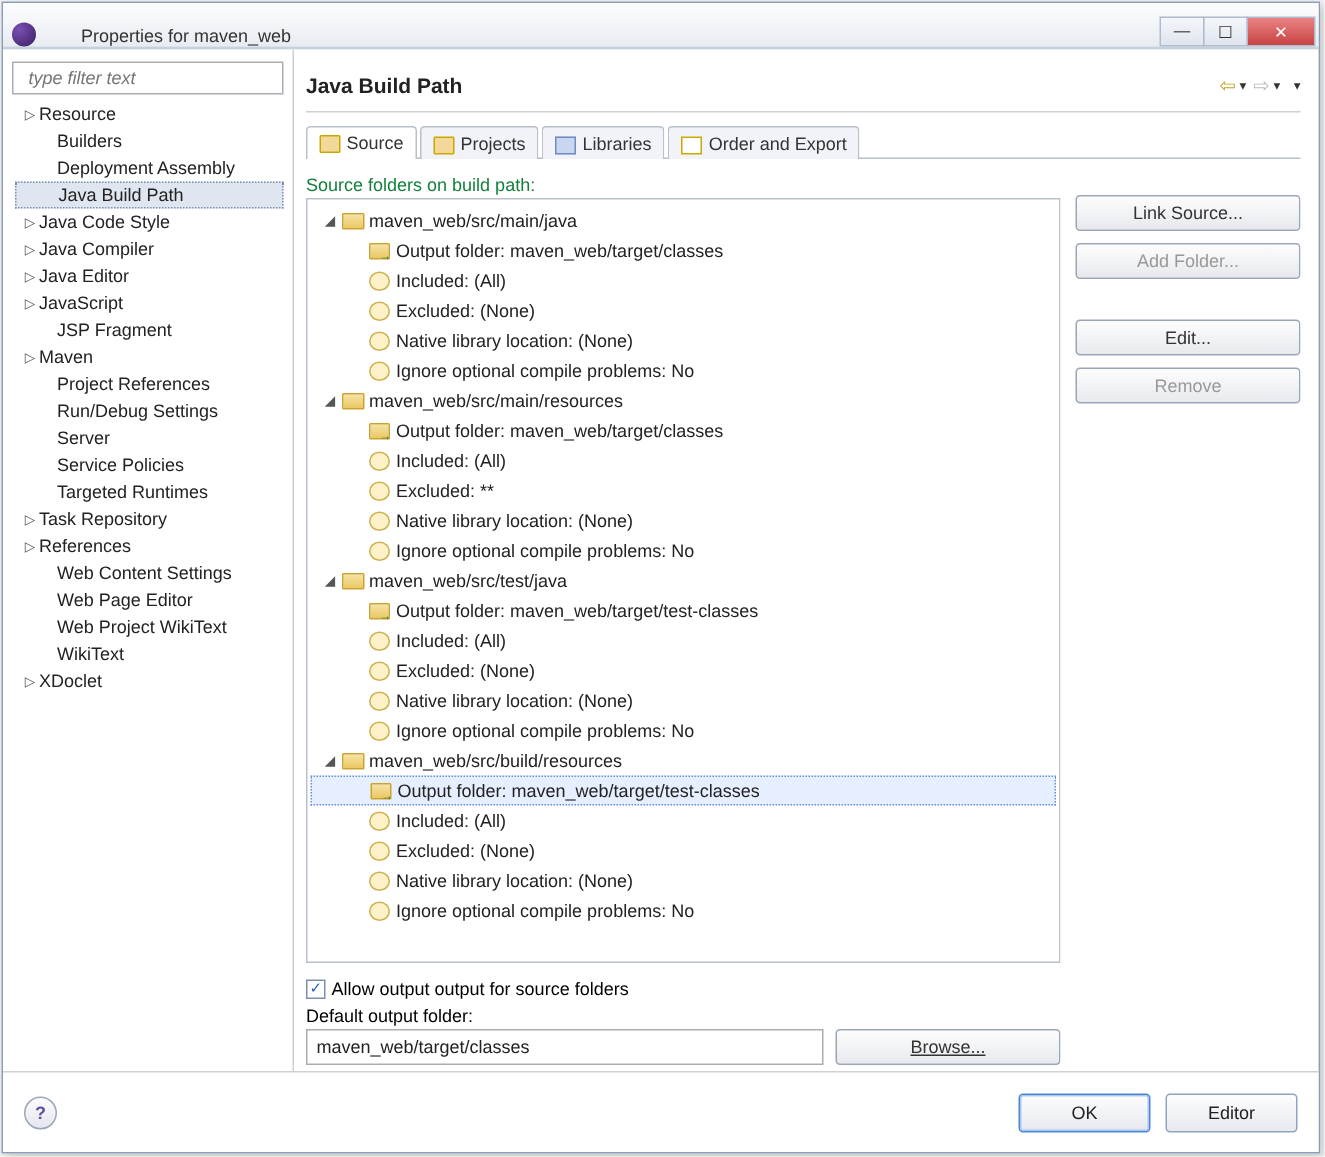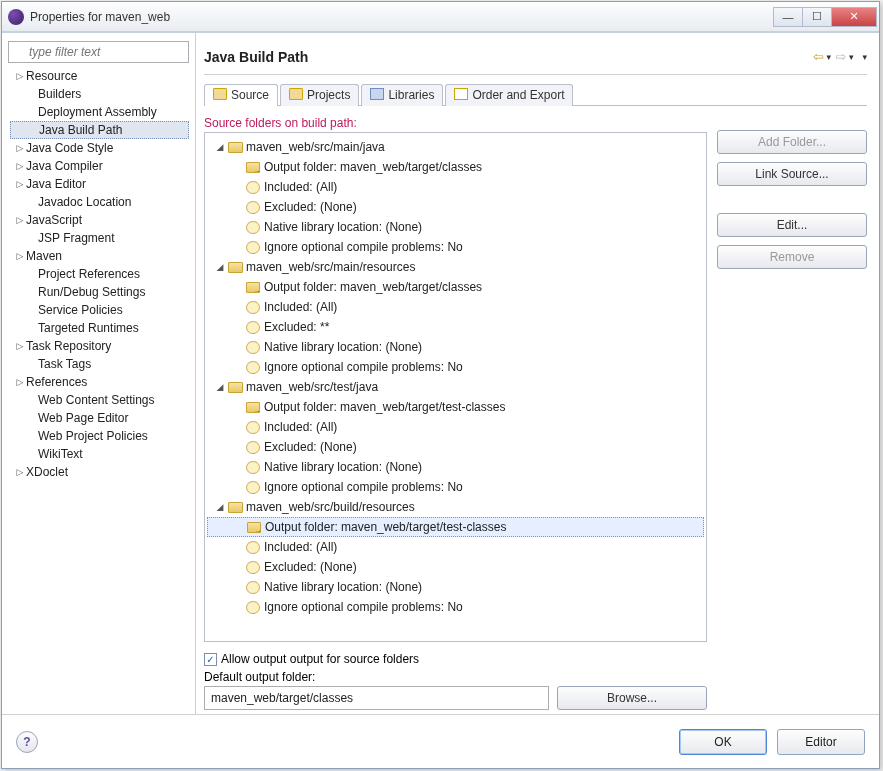--- a/index.html
+++ b/index.html
@@ -1,55 +1,55 @@
 <!DOCTYPE html>
 <html><head>
 <meta charset="utf-8">
 <style>
 * { box-sizing: border-box; margin: 0; padding: 0; font-family: "Segoe UI", Tahoma, sans-serif; font-size: 12px; }
 body { background: #f0f0f0; width: 883px; height: 771px; overflow: hidden; }
 
 .window { width: 879px; height: 768px; background: #fff; border: 1px solid #8a9fb7; margin: 1px; box-shadow: 2px 2px 6px rgba(0,0,0,0.2); display: flex; flex-direction: column; }
 
-.titlebar { background: linear-gradient(#fdfdfe, #e8ecf1); height: 30px; display: flex; align-items: center; padding: 0 2px 0 6px; border-bottom: 1px solid #c7d0dd; }
+.titlebar { background: linear-gradient(#fdfdfe, #e8ecf1); height: 30px; display: flex; align-items: flex-end; padding: 0 2px 0 6px; border-bottom: 1px solid #c7d0dd; gap: 24px; }
 .titlebar .app-icon { width: 16px; height: 16px; margin-right: 6px; background: radial-gradient(circle at 30% 30%, #7a4fb3, #3a1e5f); border-radius: 50%; }
 .titlebar .title { flex: 1; color: #333; font-size: 12px; }
 .win-btns { display: flex; gap: 0; }
 .win-btn { width: 30px; height: 20px; border: 1px solid #b0bccd; background: linear-gradient(#f4f6fa,#dfe5ee); display: flex; align-items: center; justify-content: center; font-size: 11px; color: #333; margin-left: -1px; }
 .win-btn.close { background: linear-gradient(#e98383,#c84344); color: #fff; width: 46px; }
 
 .body { flex: 1; display: flex; border-top: 1px solid #c7d0dd; overflow: hidden; }
 .nav { width: 194px; border-right: 1px solid #c7d0dd; padding: 8px 6px; background: #fff; }
-.filter { width: 100%; height: 22px; border: 1px solid #abadb3; padding: 0 20px; font-style: italic; color: #888; margin-bottom: 4px; }
+.filter { width: 100%; height: 22px; border: 1px solid #abadb3; padding: 0 10px; font-style: italic; color: #888; margin-bottom: 4px; }
 .nav-tree { margin-left: 2px; }
 .nav-item { display: flex; align-items: center; height: 18px; padding-left: 4px; color: #222; cursor: default; white-space: nowrap; }
 .nav-item .tw { width: 12px; display: inline-block; text-align: center; color: #5b5b5b; font-size: 9px; }
 .nav-item.level2 { padding-left: 16px; }
 .nav-item.sel { background: #e0e6ef; border: 1px dotted #7a8fb3; height: 18px; }
 
 .main { flex: 1; display: flex; flex-direction: column; padding: 0 12px 0 8px; background: #fff; }
 .main-header { display: flex; align-items: center; height: 42px; border-bottom: 1px solid #d0d0d0; padding-top: 6px; }
 .main-header h2 { font-size: 14px; font-weight: bold; color: #222; flex: 1; }
 .nav-arrows { display: flex; gap: 3px; align-items: center; }
 .arrow-btn { width: 14px; height: 14px; display: inline-flex; align-items: center; justify-content: center; color: #c9a227; font-size: 13px; }
 .arrow-btn.dim { color: #bbb; }
 .menu-tri { color: #333; font-size: 9px; margin-left: -2px; }
 
 .tabs { display: flex; gap: 2px; margin-top: 8px; border-bottom: 1px solid #b9c0cc; }
-.tab { background: #f1f3f8; border: 1px solid #b9c0cc; border-bottom: none; border-radius: 3px 3px 0 0; padding: 3px 8px; display: flex; align-items: flex-start; gap: 4px; color: #333; position: relative; top: 1px; }
+.tab { background: #f1f3f8; border: 1px solid #b9c0cc; border-bottom: none; border-radius: 3px 3px 0 0; padding: 3px 8px; display: flex; align-items: flex-end; gap: 4px; color: #333; position: relative; top: 1px; }
 .tab.active { background: #fff; padding-bottom: 4px; }
 .tab-icon { width: 14px; height: 12px; display: inline-block; }
 .ic-source { background: #f2d999; border: 1px solid #c9a900; border-radius: 1px; }
 .ic-projects { background: #f2d999; border: 1px solid #c9a900; border-radius: 1px; }
 .ic-lib { background: #c9d6ef; border: 1px solid #6f8bbf; }
 .ic-export { background: #fff; border: 1px solid #c9a900; }
 
 .tab-body { flex: 1; display: flex; gap: 10px; padding-top: 6px; overflow: hidden; }
 .src-panel { flex: 1; display: flex; flex-direction: column; overflow: hidden; }
-.src-label { color: #be185d; margin: 4px 0 2px 0; }
+.src-label { color: #15803d; margin: 4px 0 2px 0; }
 .tree-box { flex: 1; border: 1px solid #b9c0cc; overflow: auto; padding: 4px 2px; min-height: 0; }
 
 .tree-row { display: flex; align-items: center; height: 20px; color: #222; white-space: nowrap; }
 .tree-row .tw { width: 14px; text-align: center; color: #555; font-size: 9px; }
 .tree-row .sp { display: inline-block; }
 .ic { width: 16px; height: 14px; margin-right: 3px; display: inline-flex; align-items: center; justify-content: center; }
 .ic-fld { background: linear-gradient(#f7e2a5,#e9c863); border: 1px solid #c9a430; border-radius: 1px; width: 15px; height: 11px; }
 .ic-out { background: linear-gradient(#f7e2a5,#e9c863); border: 1px solid #c9a430; border-radius: 1px; width: 14px; height: 11px; position: relative; }
 .ic-out::after { content: "→"; position: absolute; right: -2px; bottom: -3px; font-size: 8px; color: #2a7b2a; }
 .ic-inc, .ic-exc, .ic-nat, .ic-ign { width: 14px; height: 13px; background: #fdf1c8; border: 1px solid #d0b050; border-radius: 50%; font-size: 8px; line-height: 11px; text-align: center; color: #7a5; }
@@ -57,21 +57,21 @@
 
 .btn-col { width: 150px; display: flex; flex-direction: column; gap: 8px; padding-top: 18px; }
 .btn { height: 24px; background: linear-gradient(#fdfdfd,#e7e9ee); border: 1px solid #9aa6b8; border-radius: 3px; color: #333; text-align: center; line-height: 22px; }
 .btn.disabled { color: #999; }
 
 .lower { padding: 6px 0 4px 0; }
 .chk-row { display: flex; align-items: center; gap: 4px; margin: 4px 0; }
 .chk { width: 13px; height: 13px; border: 1px solid #7a8fb3; background: #fff; display: inline-flex; align-items: center; justify-content: center; font-size: 10px; color: #2a5ab3; }
 .def-row { display: flex; gap: 8px; align-items: flex-end; margin-top: 2px; }
 .def-input { flex: 1; height: 24px; border: 1px solid #abadb3; padding: 0 6px; color: #222; }
-.browse-btn { width: 150px; }
+.browse-btn { width: 150px; text-decoration: underline; }
 
 .footer { height: 54px; border-top: 1px solid #d0d0d0; display: flex; align-items: center; padding: 0 14px; background: #fff; }
 .help-ic { width: 22px; height: 22px; border: 1px solid #9aa6b8; border-radius: 50%; background: linear-gradient(#fdfdfd,#e6e4ef); color: #5a4fa0; text-align: center; line-height: 20px; font-weight: bold; }
 .footer .spacer { flex: 1; }
 .fbtn { width: 88px; height: 26px; background: linear-gradient(#fdfdfd,#e7e9ee); border: 1px solid #8fa4c2; border-radius: 3px; text-align: center; line-height: 24px; color: #222; margin-left: 10px; }
 .fbtn.ok { border: 1px solid #4f87d6; box-shadow: 0 0 0 1px #a7c8f2 inset; margin-left: 28px; }
 </style>
 </head>
 <body>
 
@@ -113,24 +113,20 @@
             <span>Java Code Style</span>
           </div>
           <div class="nav-item">
             <span class="tw">▷</span>
             <span>Java Compiler</span>
           </div>
           <div class="nav-item">
             <span class="tw">▷</span>
             <span>Java Editor</span>
           </div>
-          <div class="nav-item level2">
-            <span class="tw"></span>
-            <span>Javadoc Location</span>
-          </div>
           <div class="nav-item">
             <span class="tw">▷</span>
             <span>JavaScript</span>
           </div>
           <div class="nav-item level2">
             <span class="tw"></span>
             <span>JSP Fragment</span>
           </div>
           <div class="nav-item">
             <span class="tw">▷</span>
@@ -139,49 +135,49 @@
           <div class="nav-item level2">
             <span class="tw"></span>
             <span>Project References</span>
           </div>
           <div class="nav-item level2">
             <span class="tw"></span>
             <span>Run/Debug Settings</span>
           </div>
           <div class="nav-item level2">
             <span class="tw"></span>
+            <span>Server</span>
+          </div>
+          <div class="nav-item level2">
+            <span class="tw"></span>
             <span>Service Policies</span>
           </div>
           <div class="nav-item level2">
             <span class="tw"></span>
             <span>Targeted Runtimes</span>
           </div>
           <div class="nav-item">
             <span class="tw">▷</span>
             <span>Task Repository</span>
           </div>
-          <div class="nav-item level2">
-            <span class="tw"></span>
-            <span>Task Tags</span>
-          </div>
           <div class="nav-item">
             <span class="tw">▷</span>
             <span>References</span>
           </div>
           <div class="nav-item level2">
             <span class="tw"></span>
             <span>Web Content Settings</span>
           </div>
           <div class="nav-item level2">
             <span class="tw"></span>
             <span>Web Page Editor</span>
           </div>
           <div class="nav-item level2">
             <span class="tw"></span>
-            <span>Web Project Policies</span>
+            <span>Web Project WikiText</span>
           </div>
           <div class="nav-item level2">
             <span class="tw"></span>
             <span>WikiText</span>
           </div>
           <div class="nav-item">
             <span class="tw">▷</span>
             <span>XDoclet</span>
           </div>
         </div>
@@ -424,22 +420,22 @@
             </div>
             <div style="margin-top:4px">Default output folder:</div>
             <div class="def-row">
               <input class="def-input" value="maven_web/target/classes" style="">
               <div class="btn browse-btn">Browse...</div>
             </div>
           </div>
         </div>
 
         <div class="btn-col">
+          <div class="btn">Link Source...</div>
           <div class="btn disabled">Add Folder...</div>
-          <div class="btn">Link Source...</div>
           <div class="btn" style="margin-top:19px">Edit...</div>
           <div class="btn disabled">Remove</div>
         </div>
       </div>
 
     </div>
   </div>
 
   <div class="footer">
     <div class="help-ic">?</div>

